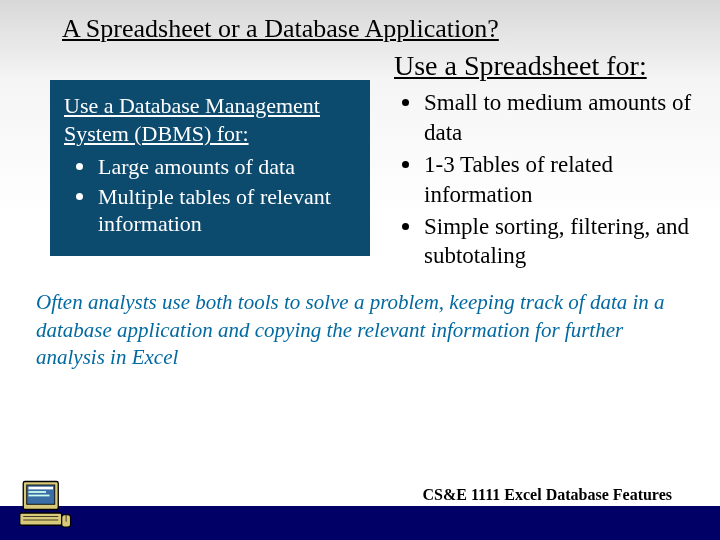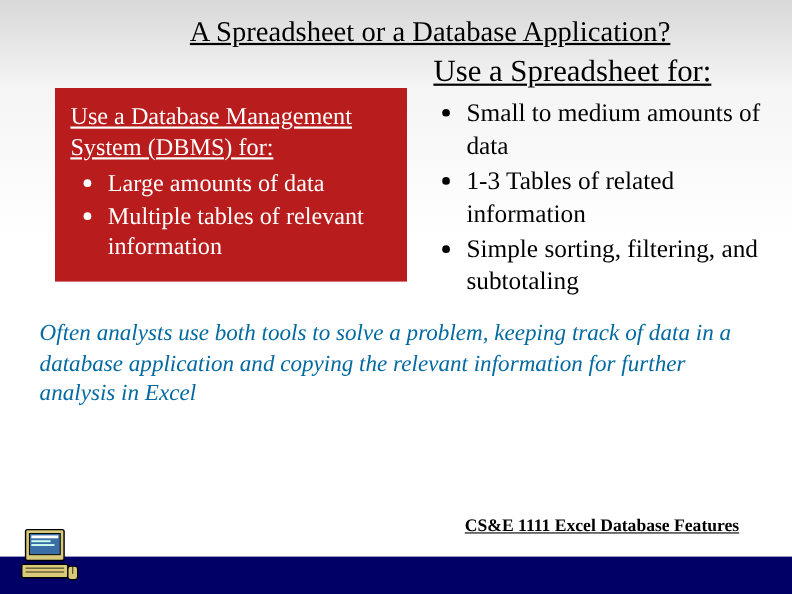--- a/index.html
+++ b/index.html
@@ -9,33 +9,32 @@
     background: linear-gradient(to bottom, #d8d8d8 0%, #f5f5f5 15%, #ffffff 40%);
     font-family: "Times New Roman", Times, serif;
     position: relative;
     overflow: hidden;
   }
   .title {
     padding: 14px 0 2px 62px;
     font-size: 26px;
     color: #000;
     text-decoration: underline;
-    text-align: center;
   }
   .content-wrap {
     display: flex;
     padding: 0 28px 0 50px;
     gap: 0;
   }
   .left-col {
     width: 320px;
     padding-top: 34px;
   }
   .dbms-box {
-    background: #b91c1c;
+    background: #0c4a6e;
     color: #fff;
     padding: 12px 12px 18px 14px;
     width: 320px;
   }
   .dbms-heading {
     font-size: 22px;
     text-decoration: underline;
     line-height: 1.25;
     margin-bottom: 6px;
   }
@@ -103,26 +102,25 @@
     position: absolute;
     left: 0;
     right: 0;
     bottom: 0;
     height: 34px;
     background: #000066;
   }
   .footer-text {
     position: absolute;
     right: 48px;
-    bottom: 52px;
+    bottom: 36px;
     font-family: "Times New Roman", serif;
     font-weight: bold;
     font-size: 16px;
     color: #000;
-    text-decoration: underline;
   }
   .computer-icon {
     position: absolute;
     left: 18px;
     bottom: 6px;
     width: 56px;
     height: 56px;
   }
 </style>
 </head>

